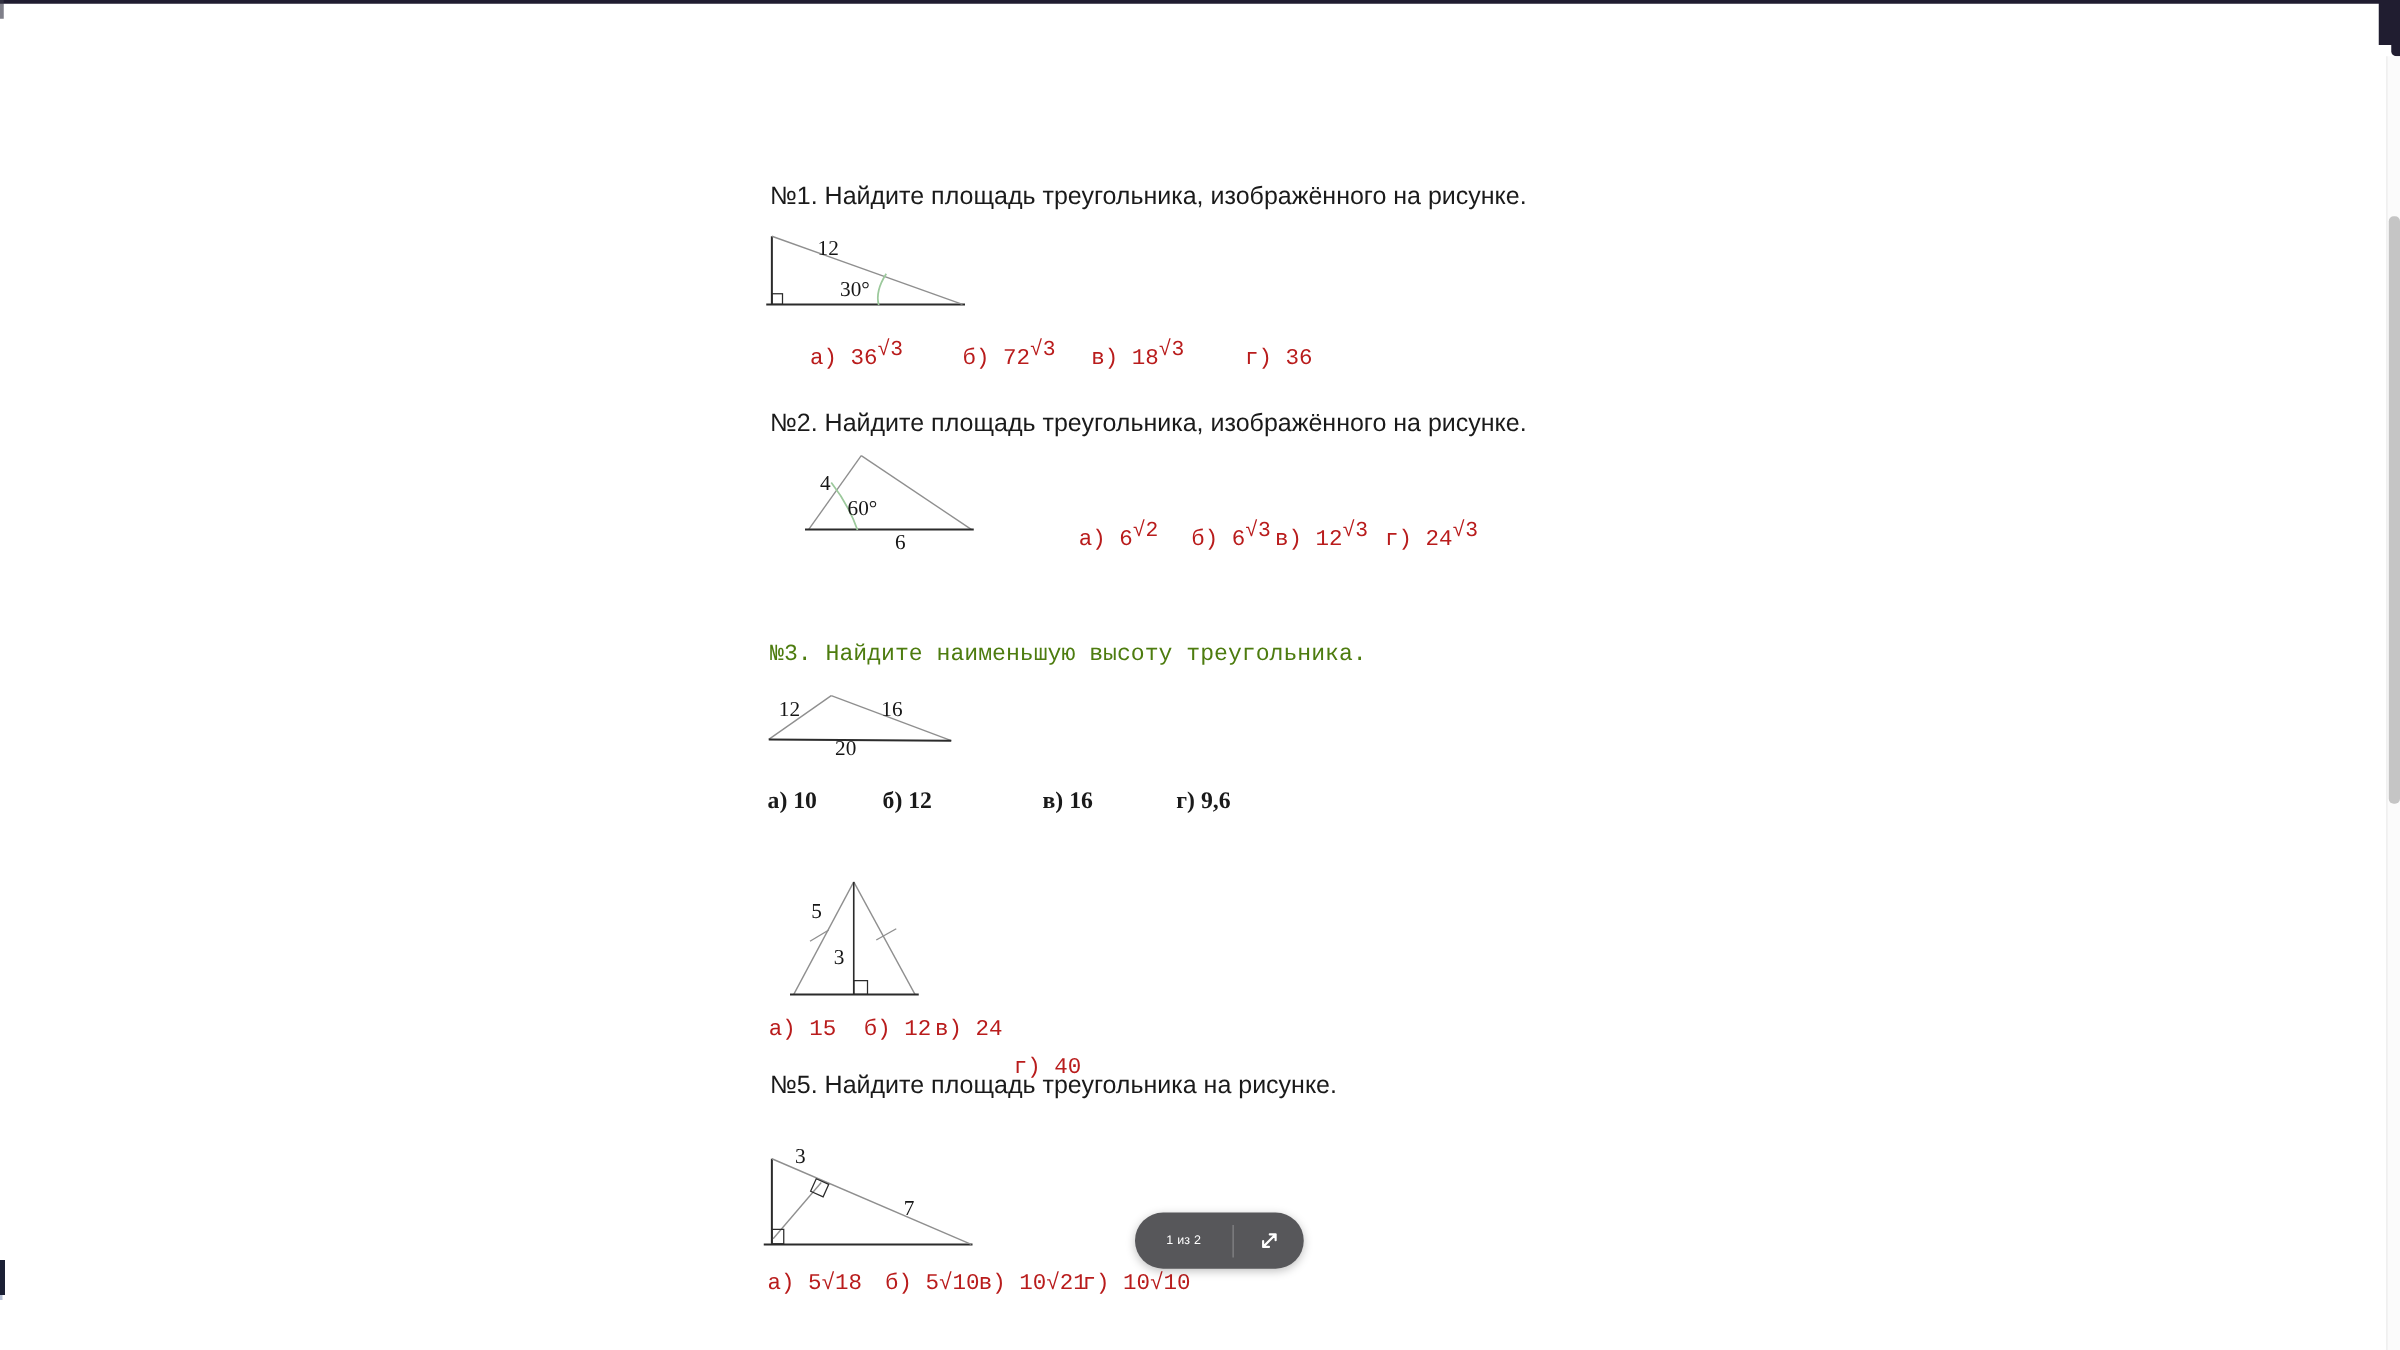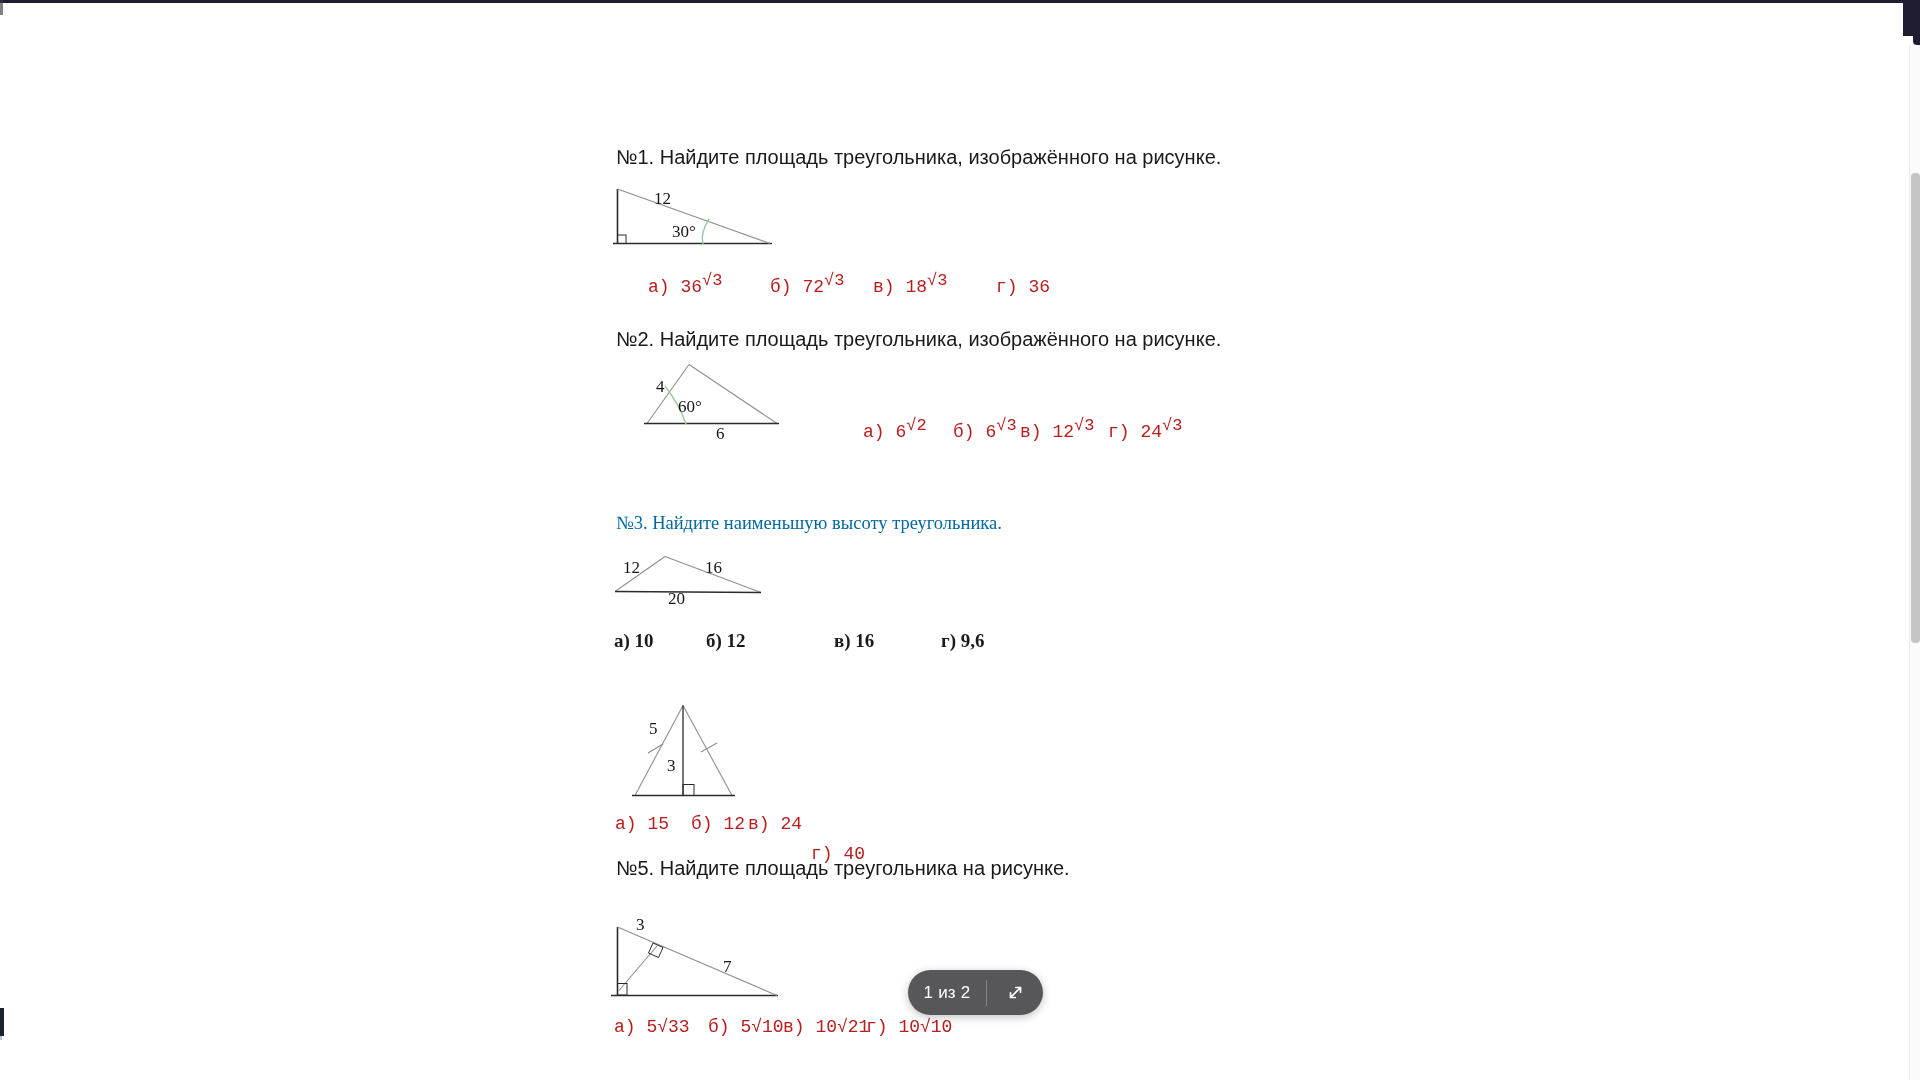--- a/index.html
+++ b/index.html
@@ -1,20 +1,20 @@
 <!DOCTYPE html>
 <html><head>
 <meta charset="utf-8">
 <style>
   html,body{margin:0;padding:0;background:#ffffff;}
   .screen{position:relative;width:1920px;height:1080px;background:#ffffff;overflow:hidden;
           font-family:"Liberation Serif","DejaVu Serif",serif;}
   .t{position:absolute;white-space:nowrap;color:#1a1a1a;}
   .t.serif{font-family:Liberation Sans, sans-serif;font-size:20px;}
-  .t.sans{font-family:Liberation Serif, serif;font-size:18.5px;color:#0369a1;}
+  .t.sans{font-family:Liberation Mono, monospace;font-size:18.5px;color:#4d7c0f;}
   .ans{position:absolute;white-space:nowrap;font-family:Liberation Mono, monospace;
        font-size:18px;color:#b91c1c;line-height:1.2;}
   .ans.serif{font-family:"Liberation Serif","DejaVu Serif",serif;font-size:19px;color:#1a1a1a;font-weight:bold;}
   .ans sup.rt{font-size:17px;line-height:0;}
   .fig{position:absolute;}
   .fig .dk{stroke:#2b2b2b;stroke-width:1.6;fill:none;}
   .fig .dk2{stroke:#2b2b2b;stroke-width:1.3;fill:none;}
   .fig .gy{stroke:#8f8f8f;stroke-width:1.1;fill:none;}
   .fig .gn{stroke:#9cc99c;stroke-width:1.4;fill:none;}
   .fig .sq{stroke:#2b2b2b;stroke-width:1;fill:none;}
@@ -26,21 +26,21 @@
   .edge-tl{position:absolute;left:0;top:0;width:3px;height:15px;background:#3a3a4a;opacity:.65;}
   .edge-bl{position:absolute;left:0;top:1008px;width:4px;height:28px;background:#1b2035;}
   .edge-bl2{position:absolute;left:0;top:1036px;width:2px;height:4px;background:#8899bb;opacity:.6;}
   
   .scroll-track{position:absolute;right:0;top:45px;width:10px;height:1035px;background:#fbfbfb;border-left:1px solid #ececec;}
   .scroll-thumb{position:absolute;right:0px;top:173px;width:9px;height:470px;background:#c5c5c5;border-radius:4px;}
   
   .pill{position:absolute;left:908px;top:970px;width:135px;height:45px;border-radius:23px;
         background:#57575a;display:flex;align-items:center;box-shadow:0 2px 8px rgba(0,0,0,.25);}
   .pill-label{width:78px;text-align:center;color:#ffffff;font-family:"Liberation Sans","DejaVu Sans",sans-serif;
-        font-size:17px;letter-spacing:.2px;}
+        font-size:10px;letter-spacing:.2px;}
   .pill-div{width:1px;height:26px;background:rgba(255,255,255,.28);}
   .pill-btn{flex:1;height:100%;display:flex;align-items:center;justify-content:center;
         background:none;border:none;padding:0;margin:0;cursor:pointer;}
 </style>
 </head>
 <body>
 
 <div class="screen">
 
   <div class="t serif" style="left:616px;top:146px">№1. Найдите площадь треугольника, изображённого на рисунке.</div>
@@ -117,21 +117,21 @@
     <path class="dk" d="M617.5 927 V995"></path>
     <path class="dk" d="M611 995.5 H778"></path>
     <path class="gy" d="M617.5 927 L777 995.5"></path>
     <path class="gy" d="M618.5 991 L657 946"></path>
     <rect class="sq" x="617.5" y="983.5" width="9.5" height="11.5"></rect>
     <path class="sq" d="M653 943 L663 947.5 L658.5 957.5 L648.5 953 Z"></path>
     <text x="636" y="930">3</text>
     <text x="723" y="972">7</text>
   </svg>
 
-  <span class="ans" style="left:614px;top:1017px"><span>а) 5√33</span><sup class="rt"></sup></span>
+  <span class="ans" style="left:614px;top:1017px"><span>а) 5√18</span><sup class="rt"></sup></span>
   <span class="ans" style="left:708px;top:1017px"><span>б) 5√10</span><sup class="rt"></sup></span>
   <span class="ans" style="left:783px;top:1017px"><span>в) 10√21</span><sup class="rt"></sup></span>
   <span class="ans" style="left:866px;top:1017px"><span>г) 10√10</span><sup class="rt"></sup></span>
 
   <div class="pill">
     <span class="pill-label">1 из 2</span>
     <span class="pill-div"></span>
     <button class="pill-btn" type="button">
       <svg width="19" height="19" viewBox="0 0 19 19">
         <path d="M4.5 14.5 L14.5 4.5 M9.8 4.5 H14.5 V9.2 M4.5 9.8 V14.5 H9.2" stroke="#ffffff" stroke-width="1.7" fill="none" stroke-linecap="round" stroke-linejoin="round"></path>

